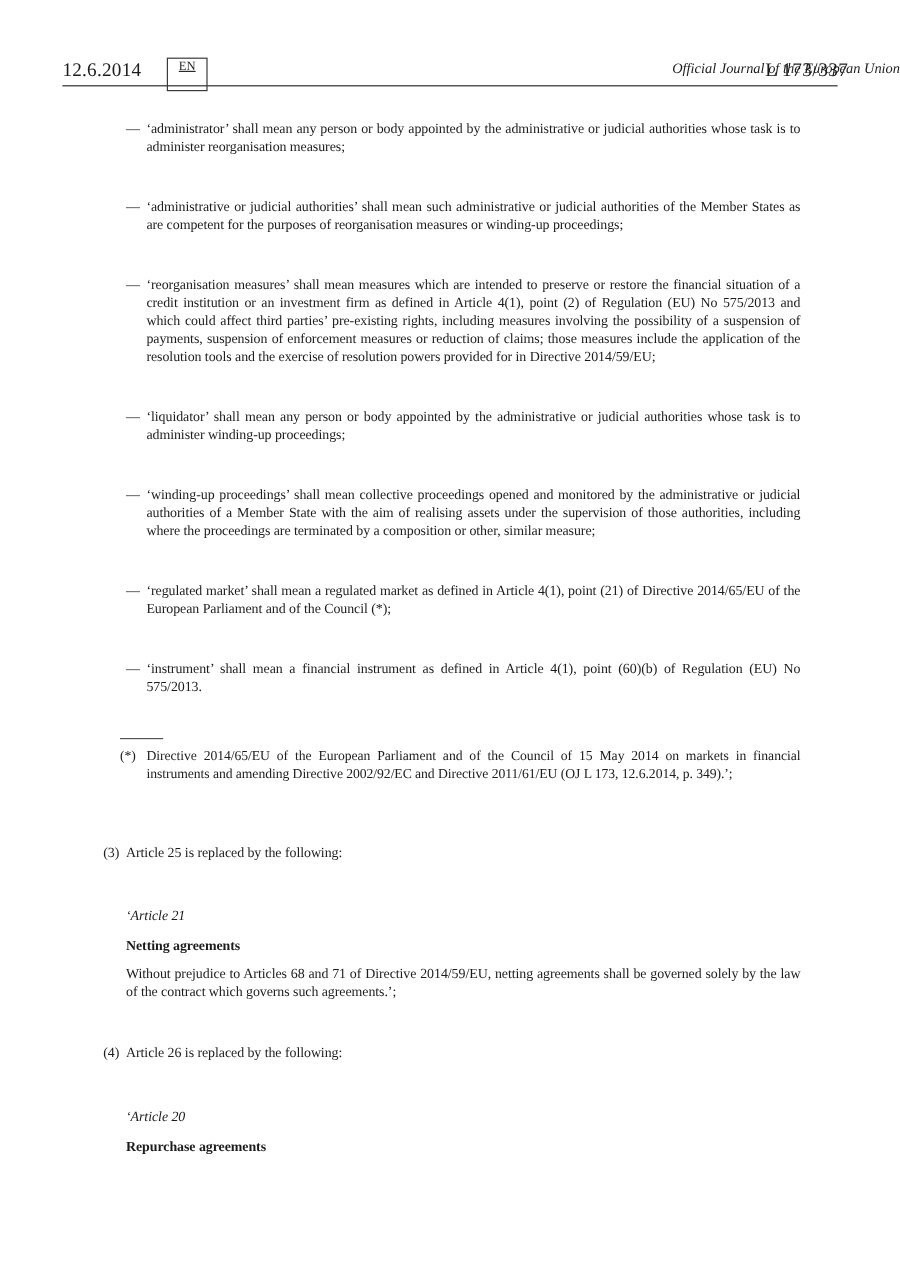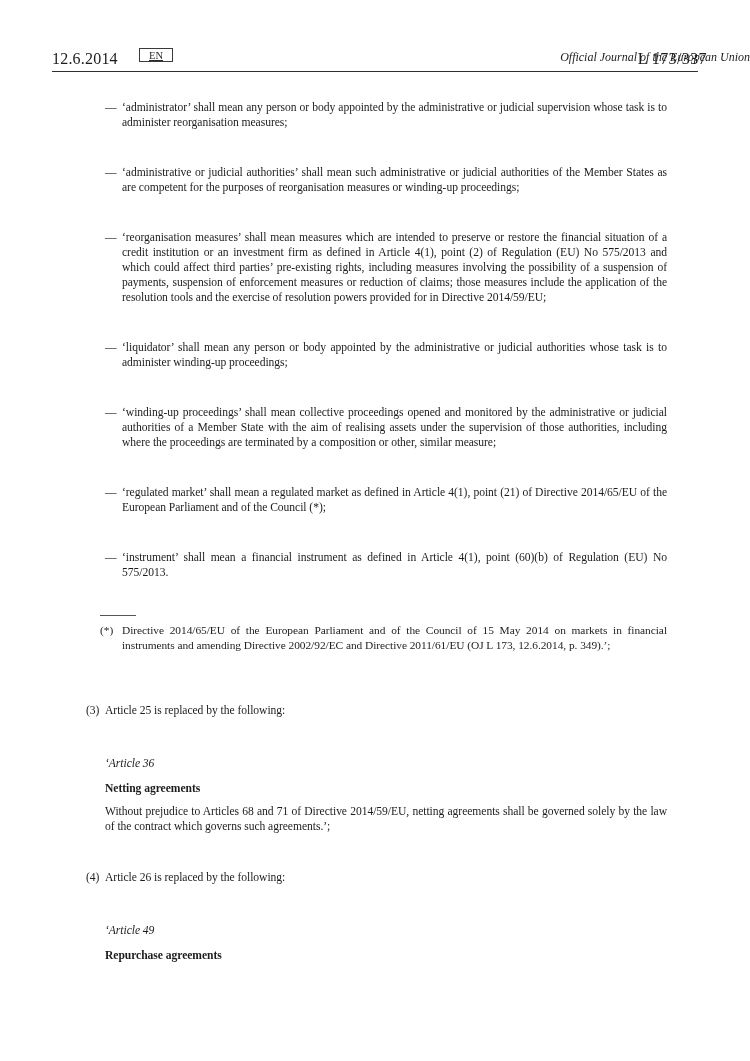--- a/index.html
+++ b/index.html
@@ -26,21 +26,21 @@
     top: 50px;
     font-size: 16px;
     letter-spacing: 0.2px;
   }
   .h-lang {
     position: absolute;
     left: 139px;
     top: 48px;
     font-size: 10.5px;
     border: 1px solid #3a3a3a;
-    padding: 1px 9px 0 9px;
+    padding: 1px 9px 14px 9px;
     color: #2a2a2a;
     text-decoration: underline;
   }
   .h-title {
     position: absolute;
     left: 12px;
     right: 0;
     top: 50px;
     text-align: right;
     font-size: 12px;
@@ -138,21 +138,21 @@
   <span class="h-lang">EN</span>
   <span class="h-title">Official Journal of the European Union</span>
   <span class="h-page">L 173/337</span>
 </header>
 <div class="h-rule"></div>
 
 <main class="content">
 
   <div class="def-item">
     <span class="dash">—</span>
-    <p>‘administrator’ shall mean any person or body appointed by the administrative or judicial supervision whose task is to administer reorganisation measures;</p>
+    <p>‘administrator’ shall mean any person or body appointed by the administrative or judicial authorities whose task is to administer reorganisation measures;</p>
   </div>
 
   <div class="def-item">
     <span class="dash">—</span>
     <p>‘administrative or judicial authorities’ shall mean such administrative or judicial authorities of the Member States as are competent for the purposes of reorganisation measures or winding-up proceedings;</p>
   </div>
 
   <div class="def-item">
     <span class="dash">—</span>
     <p>‘reorganisation measures’ shall mean measures which are intended to preserve or restore the financial situation of a credit institution or an investment firm as defined in Article 4(1), point (2) of Regulation (EU) No 575/2013 and which could affect third parties’ pre-existing rights, including measures involving the possibility of a suspension of payments, suspension of enforcement measures or reduction of claims; those measures include the application of the resolution tools and the exercise of resolution powers provided for in Directive 2014/59/EU;</p>
@@ -185,30 +185,30 @@
       <p>Directive 2014/65/EU of the European Parliament and of the Council of 15 May 2014 on markets in financial instruments and amending Directive 2002/92/EC and Directive 2011/61/EU (OJ L 173, 12.6.2014, p. 349).’;</p>
     </div>
   </div>
 
   <section class="amend">
     <div class="amend-head">
       <span class="num">(3)</span>
       <p>Article 25 is replaced by the following:</p>
     </div>
     <div class="amend-body">
-      <p class="art-title">‘Article 36</p>
+      <p class="art-title">‘Article 21</p>
       <p class="art-heading">Netting agreements</p>
       <p class="art-text">Without prejudice to Articles 68 and 71 of Directive 2014/59/EU, netting agreements shall be governed solely by the law of the contract which governs such agreements.’;</p>
     </div>
   </section>
 
   <section class="amend amend-4">
     <div class="amend-head">
       <span class="num">(4)</span>
       <p>Article 26 is replaced by the following:</p>
     </div>
     <div class="amend-body">
-      <p class="art-title">‘Article 49</p>
+      <p class="art-title">‘Article 20</p>
       <p class="art-heading">Repurchase agreements</p>
     </div>
   </section>
 
 </main>
 
 </body></html>

